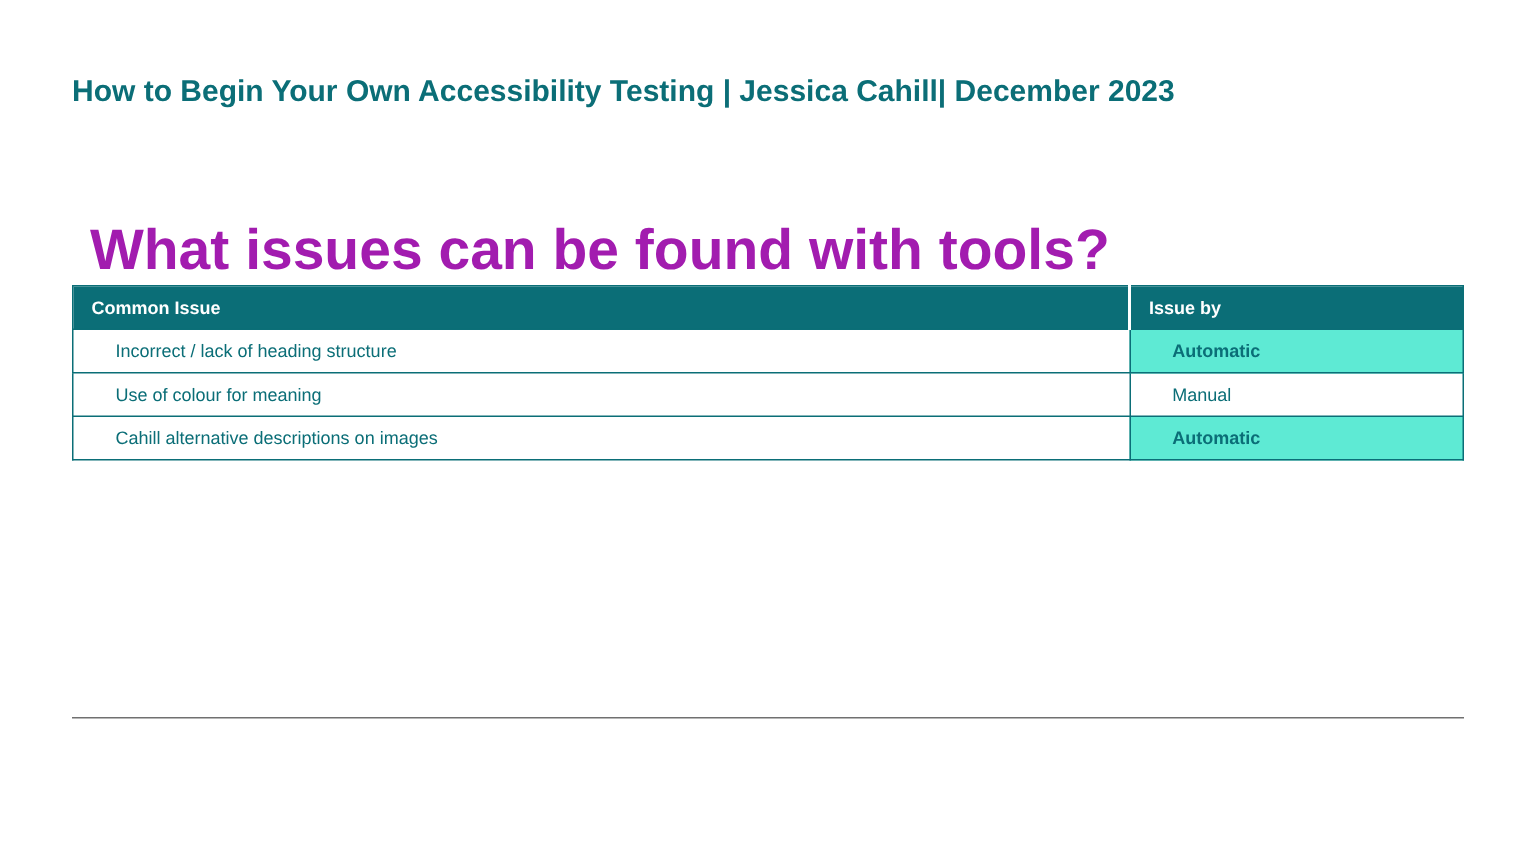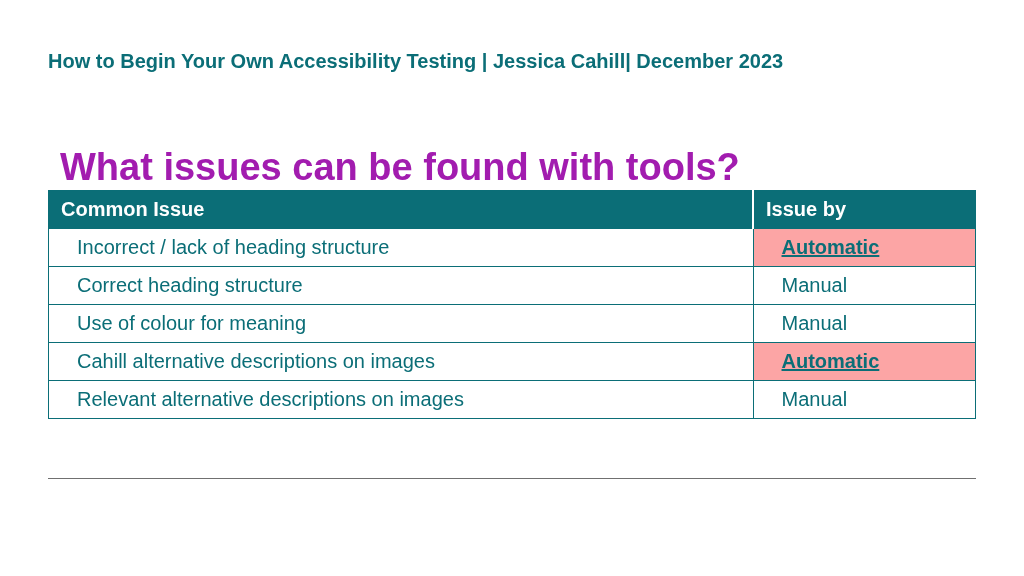--- a/index.html
+++ b/index.html
@@ -32,36 +32,35 @@
   }
   table {
     width: 100%;
     border-collapse: collapse;
     border: 1px solid #0b6e77;
   }
   th, td {
     text-align: left;
     padding: 7px 12px;
     border: 1px solid #0b6e77;
-    font-size: 20px;
+    font-size: 12px;
   }
   thead th {
     background: #0b6e77;
     color: #fff;
     font-weight: 700;
     border-right: 2px solid #fff;
   }
   thead th:last-child { border-right: 1px solid #0b6e77; }
   col.issue { width: 76%; }
   col.found { width: 24%; }
   td { color: #0b6e77; font-weight: 400; padding-left: 28px; }
   td.found-auto {
-    background: #fca5a5;
+    background: #5eead4;
     font-weight: 700;
-    text-decoration: underline;
   }
   .footer-rule {
     position: absolute;
     left: 48px; right: 48px; top: 478px;
     border: none; border-top: 1px solid #707070;
   }
 </style>
 </head>
 <body>
 <div class="slide">
@@ -82,33 +81,25 @@
           <th>Common Issue</th>
           <th>Issue by</th>
         </tr>
       </thead>
       <tbody id="tbody">
           <tr>
             <td>Incorrect / lack of heading structure</td>
             <td class="found-auto">Automatic</td>
           </tr>
           <tr>
-            <td>Correct heading structure</td>
-            <td>Manual</td>
-          </tr>
-          <tr>
             <td>Use of colour for meaning</td>
             <td>Manual</td>
           </tr>
           <tr>
             <td>Cahill alternative descriptions on images</td>
             <td class="found-auto">Automatic</td>
-          </tr>
-          <tr>
-            <td>Relevant alternative descriptions on images</td>
-            <td>Manual</td>
           </tr>
         </tbody>
     </table>
   </div>
 
   <hr class="footer-rule">
 </div>
 
 </body></html>

